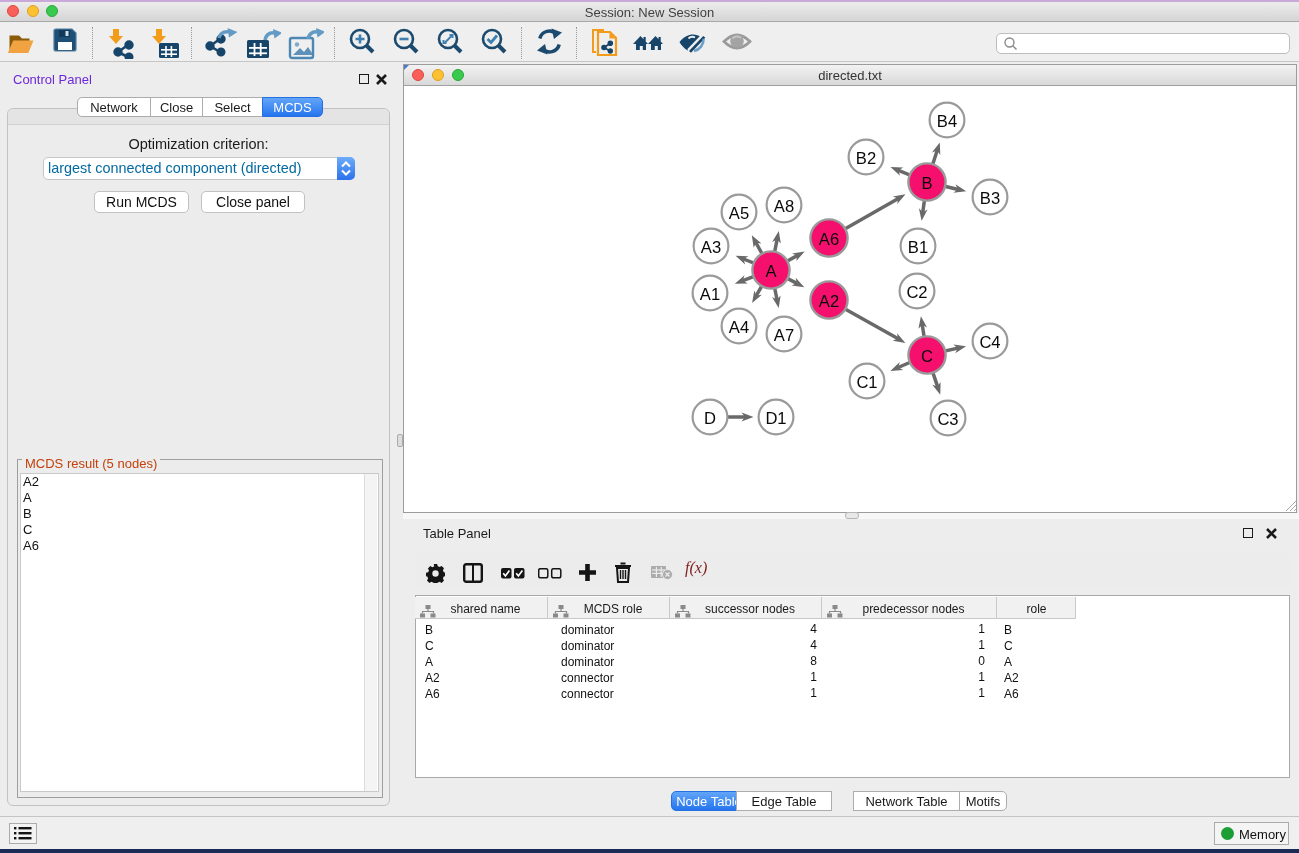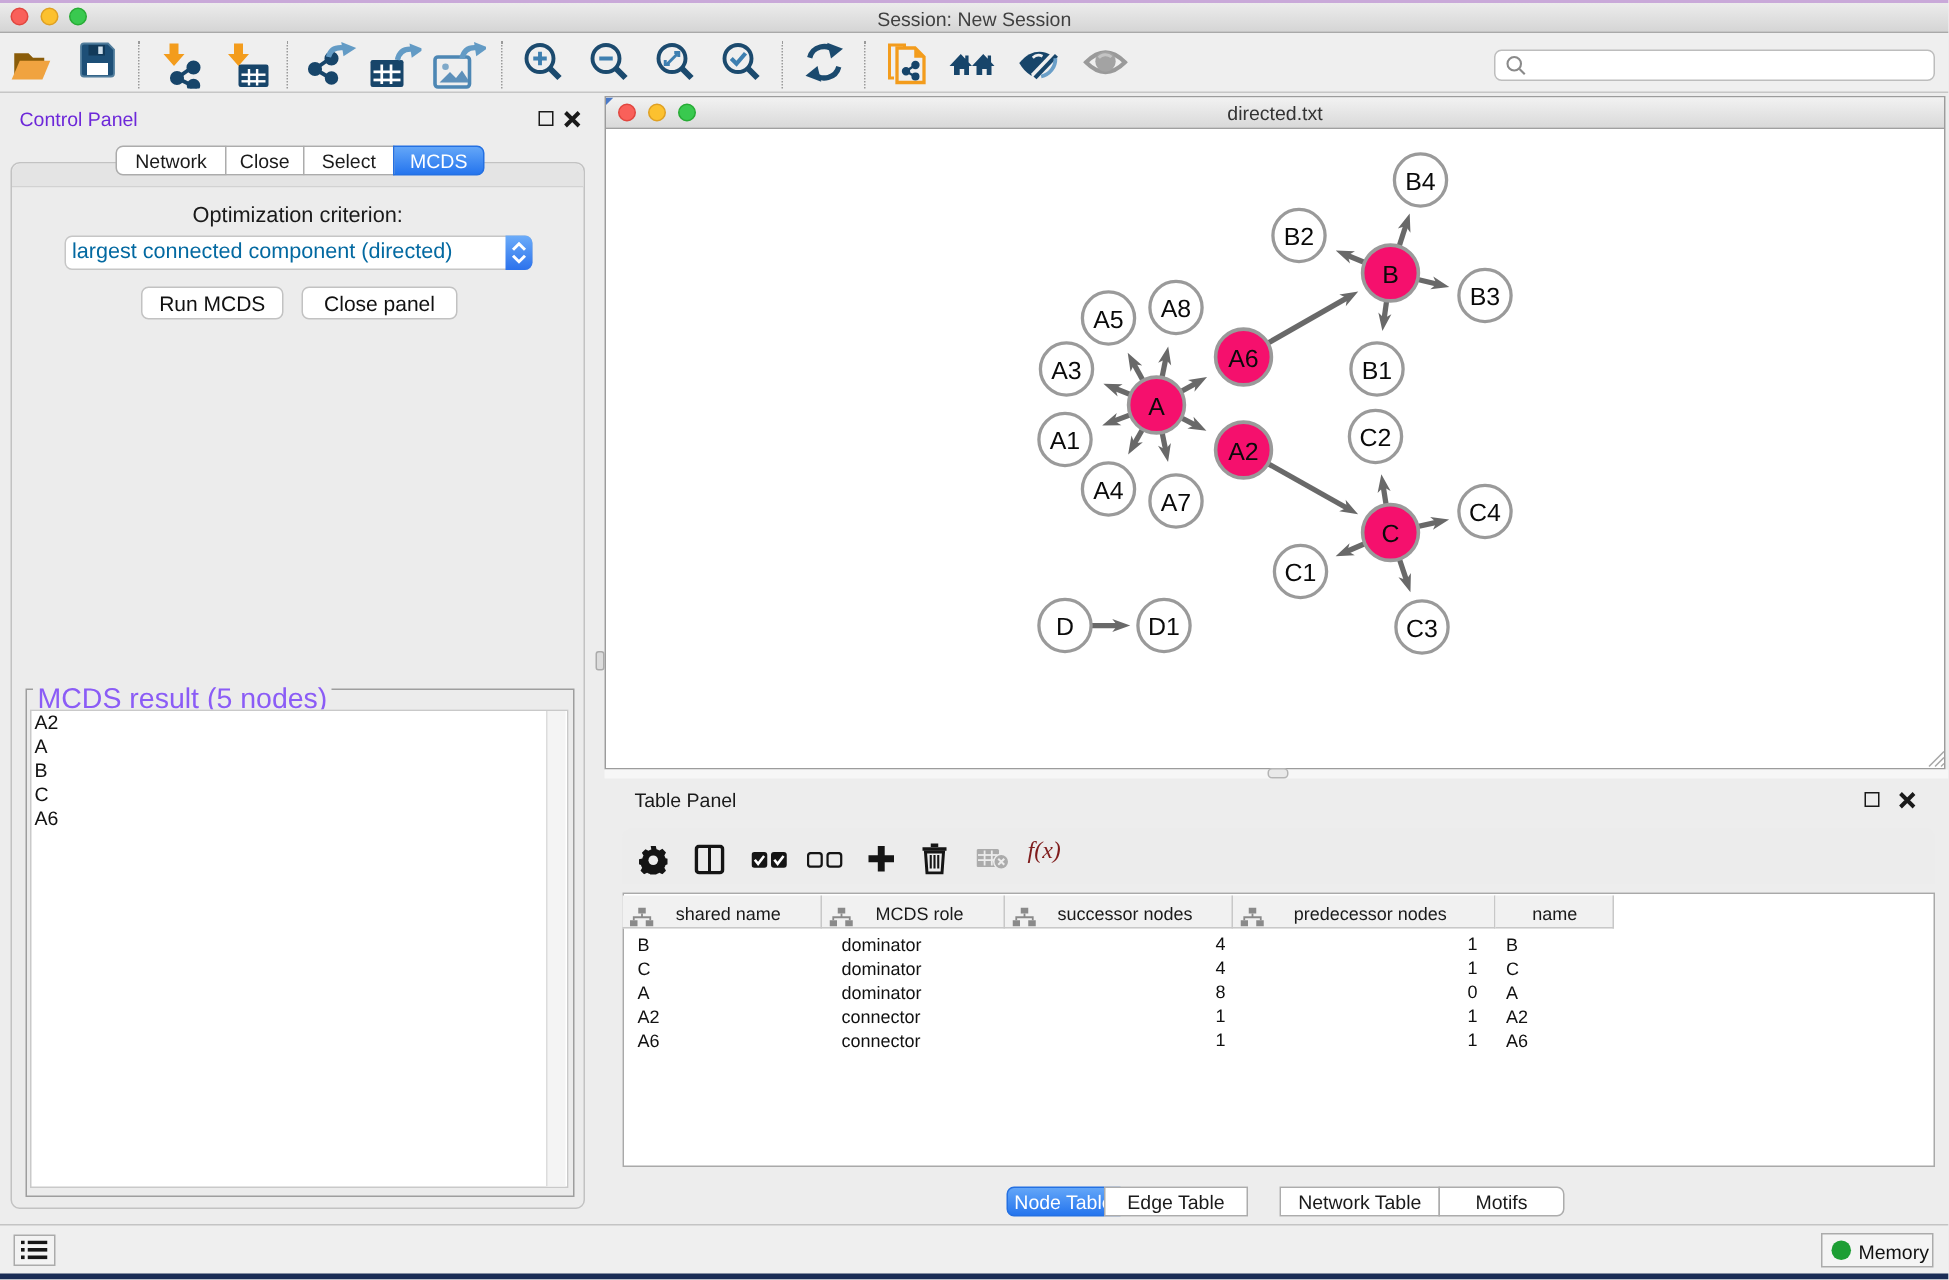--- a/index.html
+++ b/index.html
@@ -200,21 +200,21 @@
 <div class="abs" style="left:337px;top:157px;width:18px;height:23px;background:linear-gradient(#6cacf9,#2c72ec);border-radius:0 5px 5px 0"></div>
 <svg class="abs" style="left:340px;top:161px" width="12" height="15" viewBox="0 0 12 15">
 <path d="M2 5.5 L6 1.5 L10 5.5" fill="none" stroke="#fff" stroke-width="2"></path>
 <path d="M2 9.5 L6 13.5 L10 9.5" fill="none" stroke="#fff" stroke-width="2"></path>
 </svg>
 
 <div class="abs" style="left:94px;top:191px;width:95px;height:22px;background:#fff;border:1px solid #c2c2c2;border-radius:5px;font-size:14px;color:#111;text-align:center;line-height:21px">Run MCDS</div>
 <div class="abs" style="left:201px;top:191px;width:104px;height:22px;background:#fff;border:1px solid #c2c2c2;border-radius:5px;font-size:14px;color:#111;text-align:center;line-height:21px">Close panel</div>
 
 <div class="abs" style="left:17px;top:459px;width:366px;height:339px;border:1px solid #9e9e9e"></div>
-<div class="abs" style="left:22px;top:456px;padding:0 3px;font-size:19px;color:#8b5cf6;background:#ececec">MCDS result (5 nodes)</div>
+<div class="abs" style="left:22px;top:456px;padding:0 3px;font-size:13px;color:#c2410c;background:#ececec">MCDS result (5 nodes)</div>
 <div class="abs" style="left:20px;top:473px;width:359px;height:319px;background:#fff;border:1px solid #c9c9c9"></div>
 <div class="abs" style="left:364px;top:474px;width:13px;height:317px;background:#f4f4f4;border-left:1px solid #dcdcdc"></div>
 <div class="abs" style="left:23px;top:474px;font-size:13px;color:#111;line-height:16px">A2<br>A<br>B<br>C<br>A6</div>
 
 <div class="abs" style="left:403px;top:64px;width:894px;height:449px;border:1px solid #9c9c9c;background:#fff"></div>
 <div class="abs" style="left:404px;top:65px;width:892px;height:21px;background:linear-gradient(#f2f2f2,#d9d9d9);border-bottom:1px solid #a0a0a0"></div>
 <svg class="abs" style="left:404px;top:65px" width="5" height="5" viewBox="0 0 5 5">
     <path d="M0 0 h5 L0 5z" fill="#4a79c8"></path>
   </svg>
 <div class="tl r" style="left:412px;top:69px"></div>
@@ -408,21 +408,21 @@
 <div class="abs" style="left:830px;top:602px;width:167px;text-align:center;font-size:12px;color:#1a1a1a">predecessor nodes</div>
 <svg class="abs" style="left:827px;top:605px" width="16" height="13" viewBox="0 0 16 13">
     <g fill="#8a8a8a">
       <rect x="5.5" y="0" width="5" height="4"></rect>
       <rect x="0" y="8.5" width="5" height="4"></rect>
       <rect x="10.5" y="8.5" width="5" height="4"></rect>
     </g>
     <path d="M8 4 v2.5 M2.5 8.5 v-2 h11 v2" stroke="#8a8a8a" fill="none" stroke-width="1.2"></path>
   </svg>
 <div class="abs" style="left:997px;top:597px;width:79px;height:22px;background:#f1f1f1;border-right:1px solid #c8c8c8;border-bottom:1px solid #c8c8c8"></div>
-<div class="abs" style="left:997px;top:602px;width:79px;text-align:center;font-size:12px;color:#1a1a1a">name</div>
+<div class="abs" style="left:997px;top:602px;width:79px;text-align:center;font-size:12px;color:#1a1a1a">role</div>
 <div class="cell" style="left:425px;top:623px">B</div>
 <div class="cell" style="left:561px;top:623px">dominator</div>
 <div class="cell" style="left:700px;top:622px;width:117px;text-align:right">4</div>
 <div class="cell" style="left:860px;top:622px;width:125px;text-align:right">1</div>
 <div class="cell" style="left:1004px;top:623px">B</div>
 <div class="cell" style="left:425px;top:639px">C</div>
 <div class="cell" style="left:561px;top:639px">dominator</div>
 <div class="cell" style="left:700px;top:638px;width:117px;text-align:right">4</div>
 <div class="cell" style="left:860px;top:638px;width:125px;text-align:right">1</div>
 <div class="cell" style="left:1004px;top:639px">C</div>
@@ -438,21 +438,21 @@
 <div class="cell" style="left:1004px;top:671px">A2</div>
 <div class="cell" style="left:425px;top:687px">A6</div>
 <div class="cell" style="left:561px;top:687px">connector</div>
 <div class="cell" style="left:700px;top:686px;width:117px;text-align:right">1</div>
 <div class="cell" style="left:860px;top:686px;width:125px;text-align:right">1</div>
 <div class="cell" style="left:1004px;top:687px">A6</div>
 
 <div class="tab sel" style="left:671px;top:791px;width:76px;border-radius:5px 0 0 5px">Node Table</div>
 <div class="tab" style="left:736px;top:791px;width:96px">Edge Table</div>
 <div class="tab" style="left:853px;top:791px;width:107px">Network Table</div>
-<div class="tab" style="left:959px;top:791px;width:84px;border-radius:0 5px 5px 0">Motifs</div>
+<div class="tab" style="left:959px;top:791px;width:48px;border-radius:0 5px 5px 0">Motifs</div>
 
 <div class="abs" style="left:0;top:816px;width:1299px;height:33px;background:#efefef;border-top:1px solid #c4c4c4"></div>
 <div class="abs" style="left:9px;top:823px;width:28px;height:21px;background:#f3f3f3;border:1px solid #ababab"></div>
 <svg class="abs" style="left:14px;top:827px" width="18" height="13" viewBox="0 0 18 13">
 <g fill="#151515">
       <rect x="0" y="0" width="2.4" height="2.4"></rect>
       <rect x="0" y="5" width="2.4" height="2.4"></rect>
       <rect x="0" y="10" width="2.4" height="2.4"></rect>
 <rect x="4.5" y="0" width="13" height="2.4"></rect>
       <rect x="4.5" y="5" width="13" height="2.4"></rect>

